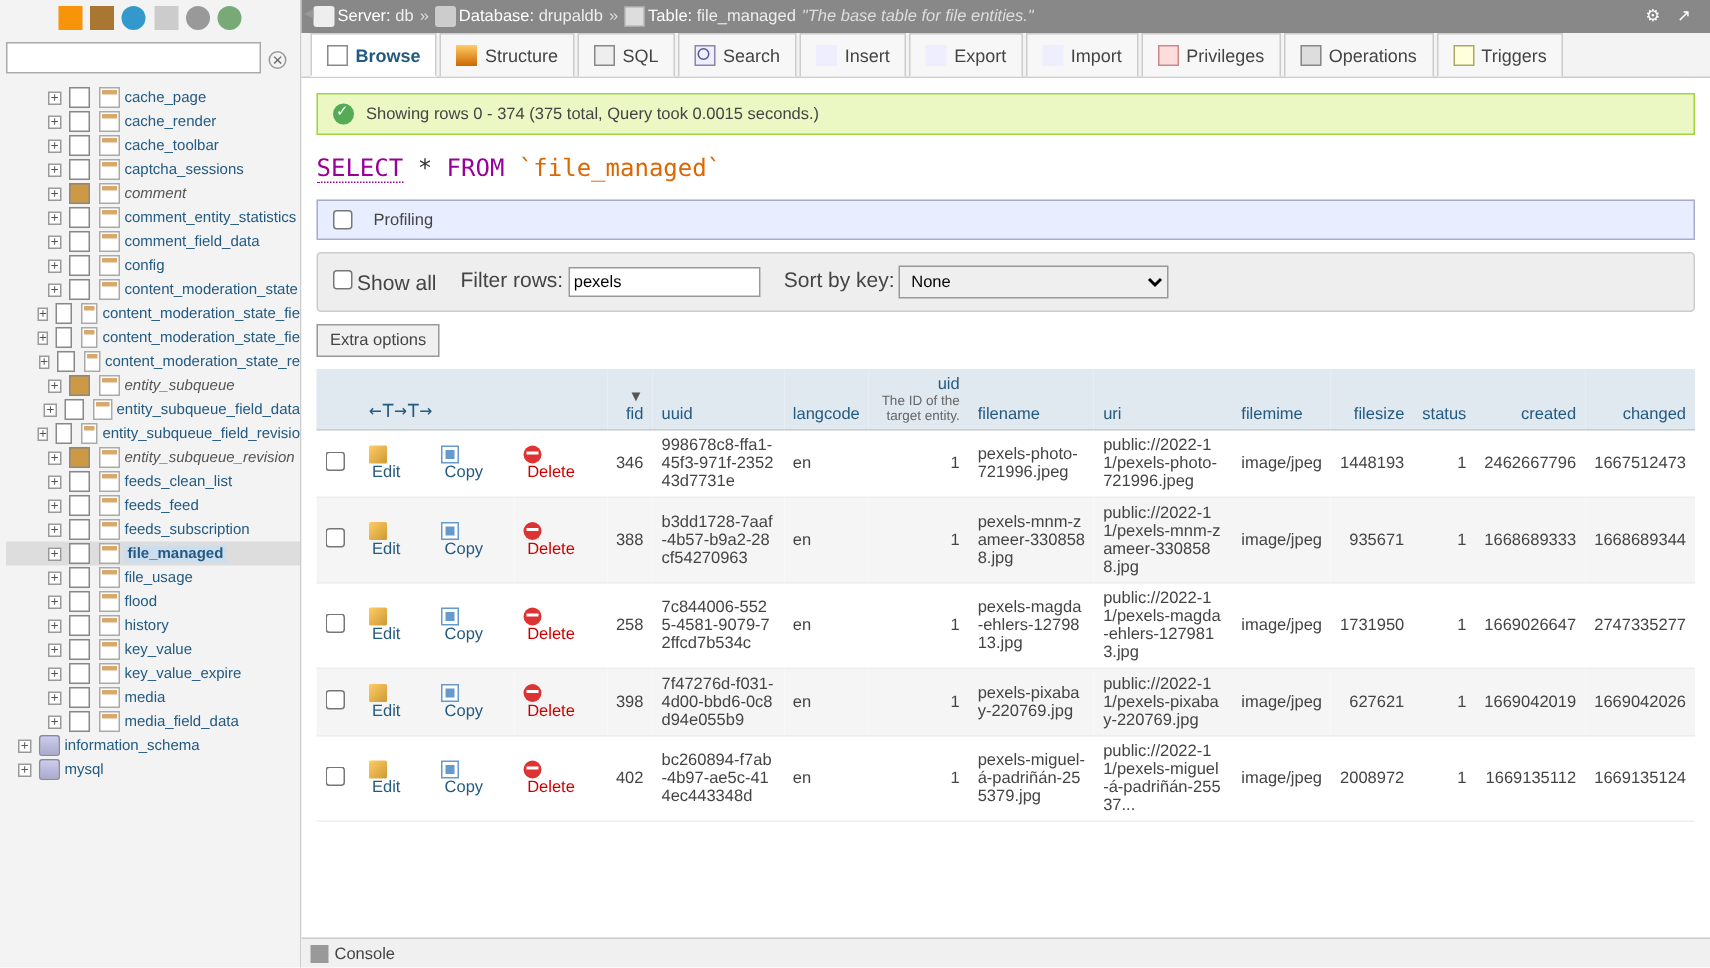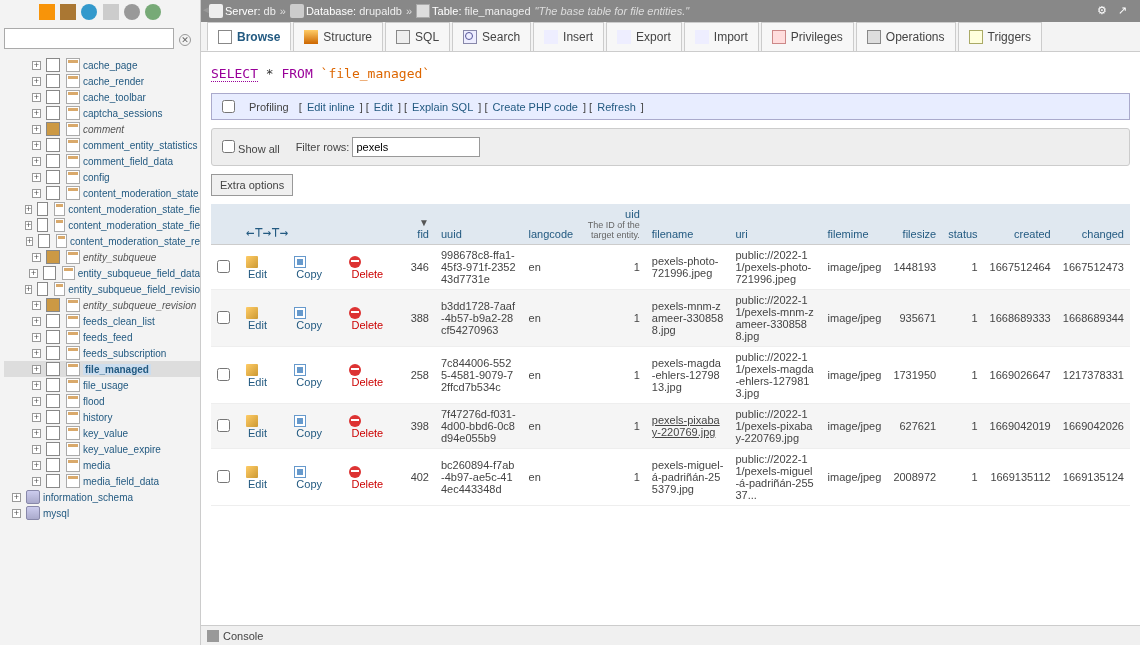--- a/index.html
+++ b/index.html
@@ -51,32 +51,32 @@
 .main-tab.active { background:#fff; font-weight:bold; color:#235a81; border-bottom:1px solid #fff;align-items:center;}
 .tab-icon{display:inline-block;width:14px;height:14px;margin-right:5px;}
 
 
 #content { position: absolute; left: 201px; top: 52px; right: 0; bottom: 0; overflow: auto; padding: 10px; background:#fff; }
 
 .success-box { background: #ebf8c4; border:1px solid #a2d246; padding: 6px 10px; margin-bottom: 8px; display:flex; align-items:center;}
 .check-icon{display:inline-block;width:14px;height:14px;background:#5a5;border-radius:7px;margin-right:8px;position:relative;}
 .check-icon::after{content:"✓";color:#fff;font-size:10px;position:absolute;left:2px;top:-1px;}
 
-.sql-box { font-family: monospace; font-size: 13px; padding: 4px 0; margin-bottom:8px;}
+.sql-box { font-family: monospace; font-size: 16px; padding: 4px 0; margin-bottom:8px;}
 .sql-keyword { color:#909; border-bottom:1px dotted #909;}
 .sql-star{color:#333;}
 .sql-from{color:#909;}
 .sql-ident{color:#d60;}
 
 .options-box { background:#e8edff; border:1px solid #aac; padding: 6px 10px; margin-bottom:8px; display:flex; align-items:center; gap:10px;}
 .options-box input[type="checkbox"]{margin-right:4px;}
 .options-box .link-group a{margin:0 2px;}
 
 .toolbar-box { background:#eee; border:1px solid #ccc; border-radius:3px; padding:8px 10px; margin-bottom:8px; display:flex; align-items:center; gap:16px;}
-.toolbar-box label{font-size:11px;}
+.toolbar-box label{font-size:14px;}
 .toolbar-box select, .toolbar-box input[type="text"]{padding:3px; border:1px solid #999; font-size:11px;}
 
 .extra-options-btn { display:inline-block; padding:4px 8px; border:1px solid #999; background:#f0f0f0; cursor:pointer; font-size:11px; margin-bottom:8px;}
 
 
 table.data { border-collapse: collapse; font-size:11px; }
 table.data th { background:#e0e8f0; padding: 4px 6px; text-align:left; font-weight:normal; color:#235a81; border-bottom:1px solid #ccc; vertical-align:bottom;}
 table.data th.right{text-align:right;}
 table.data th .sort-desc{color:#666;font-size:9px;max-width:56px;display:block;}
 table.data td { padding: 4px 6px; border-bottom:1px solid #eee; vertical-align:middle;}
@@ -391,46 +391,47 @@
       <span class="tab-icon ti-ops"></span>
       <span>Operations</span>
     </div>
     <div class="main-tab">
       <span class="tab-icon ti-trig"></span>
       <span>Triggers</span>
     </div>
   </div>
 
 <div id="content">
+  <div class="success-box">
+    <span class="check-icon"></span>
+    <span>Showing rows 0 - 374 (375 total, Query took 0.0015 seconds.)</span>
+  </div>
 
   <div class="sql-box">
     <span class="sql-keyword">SELECT</span>
     <span class="sql-star">*</span>
     <span class="sql-from">FROM</span>
     <span class="sql-ident">`file_managed`</span>
   </div>
 
   <div class="options-box">
     <input type="checkbox" style="">
     <span>Profiling</span>
-    <span class="link-group">
-      [ <a>Edit inline</a> ]
-      [ <a>Edit</a> ]
-      [ <a>Explain SQL</a> ]
-      [ <a>Create PHP code</a> ]
-      [ <a>Refresh</a> ]
-    </span>
   </div>
 
   <div class="toolbar-box">
     <span><input type="checkbox" style="">
       <label>Show all</label></span>
     <span>
       <label>Filter rows:</label>
       <input type="text" style="width: 128px;" value="pexels">
+    </span>
+    <span>
+      <label>Sort by key:</label>
+      <select style="width:180px;"><option>None</option></select>
     </span>
   </div>
 
   <span class="extra-options-btn">Extra options</span>
 
   <table class="data">
     <thead>
       <tr>
         <th style="width:20px;"></th>
         <th colspan="3"><span class="nav-arrows">←⊤→⊤→</span></th>
@@ -455,21 +456,21 @@
           <td class="actions"><span class="action-icon ai-delete"></span><a style="color:#c00;">Delete</a></td>
           <td class="num">346</td>
           <td style="max-width:90px;word-break:break-all;">998678c8-ffa1-45f3-971f-235243d7731e</td>
           <td>en</td>
           <td class="num">1</td>
           <td style="max-width:85px;word-break:break-all;">pexels-photo-721996.jpeg</td>
           <td style="max-width:95px;word-break:break-all;">public://2022-11/pexels-photo-721996.jpeg</td>
           <td>image/jpeg</td>
           <td class="num">1448193</td>
           <td class="num">1</td>
-          <td class="num">1667512464</td>
+          <td class="num">2462667796</td>
           <td class="num">1667512473</td>
         </tr>
         <tr class="odd">
           <td><input type="checkbox" class="row-check" style=""></td>
           <td class="actions"><span class="action-icon ai-edit"></span><a>Edit</a></td>
           <td class="actions"><span class="action-icon ai-copy"></span><a>Copy</a></td>
           <td class="actions"><span class="action-icon ai-delete"></span><a style="color:#c00;">Delete</a></td>
           <td class="num">388</td>
           <td style="max-width:90px;word-break:break-all;">b3dd1728-7aaf-4b57-b9a2-28cf54270963</td>
           <td>en</td>
@@ -490,32 +491,32 @@
           <td class="num">258</td>
           <td style="max-width:90px;word-break:break-all;">7c844006-5525-4581-9079-72ffcd7b534c</td>
           <td>en</td>
           <td class="num">1</td>
           <td style="max-width:85px;word-break:break-all;">pexels-magda-ehlers-1279813.jpg</td>
           <td style="max-width:95px;word-break:break-all;">public://2022-11/pexels-magda-ehlers-1279813.jpg</td>
           <td>image/jpeg</td>
           <td class="num">1731950</td>
           <td class="num">1</td>
           <td class="num">1669026647</td>
-          <td class="num">1217378331</td>
+          <td class="num">2747335277</td>
         </tr>
         <tr class="odd">
           <td><input type="checkbox" class="row-check" style=""></td>
           <td class="actions"><span class="action-icon ai-edit"></span><a>Edit</a></td>
           <td class="actions"><span class="action-icon ai-copy"></span><a>Copy</a></td>
           <td class="actions"><span class="action-icon ai-delete"></span><a style="color:#c00;">Delete</a></td>
           <td class="num">398</td>
           <td style="max-width:90px;word-break:break-all;">7f47276d-f031-4d00-bbd6-0c8d94e055b9</td>
           <td>en</td>
           <td class="num">1</td>
-          <td style="max-width:85px;word-break:break-all;text-decoration:underline;">pexels-pixabay-220769.jpg</td>
+          <td style="max-width:85px;word-break:break-all;">pexels-pixabay-220769.jpg</td>
           <td style="max-width:95px;word-break:break-all;">public://2022-11/pexels-pixabay-220769.jpg</td>
           <td>image/jpeg</td>
           <td class="num">627621</td>
           <td class="num">1</td>
           <td class="num">1669042019</td>
           <td class="num">1669042026</td>
         </tr>
         <tr>
           <td><input type="checkbox" class="row-check" style=""></td>
           <td class="actions"><span class="action-icon ai-edit"></span><a>Edit</a></td>

